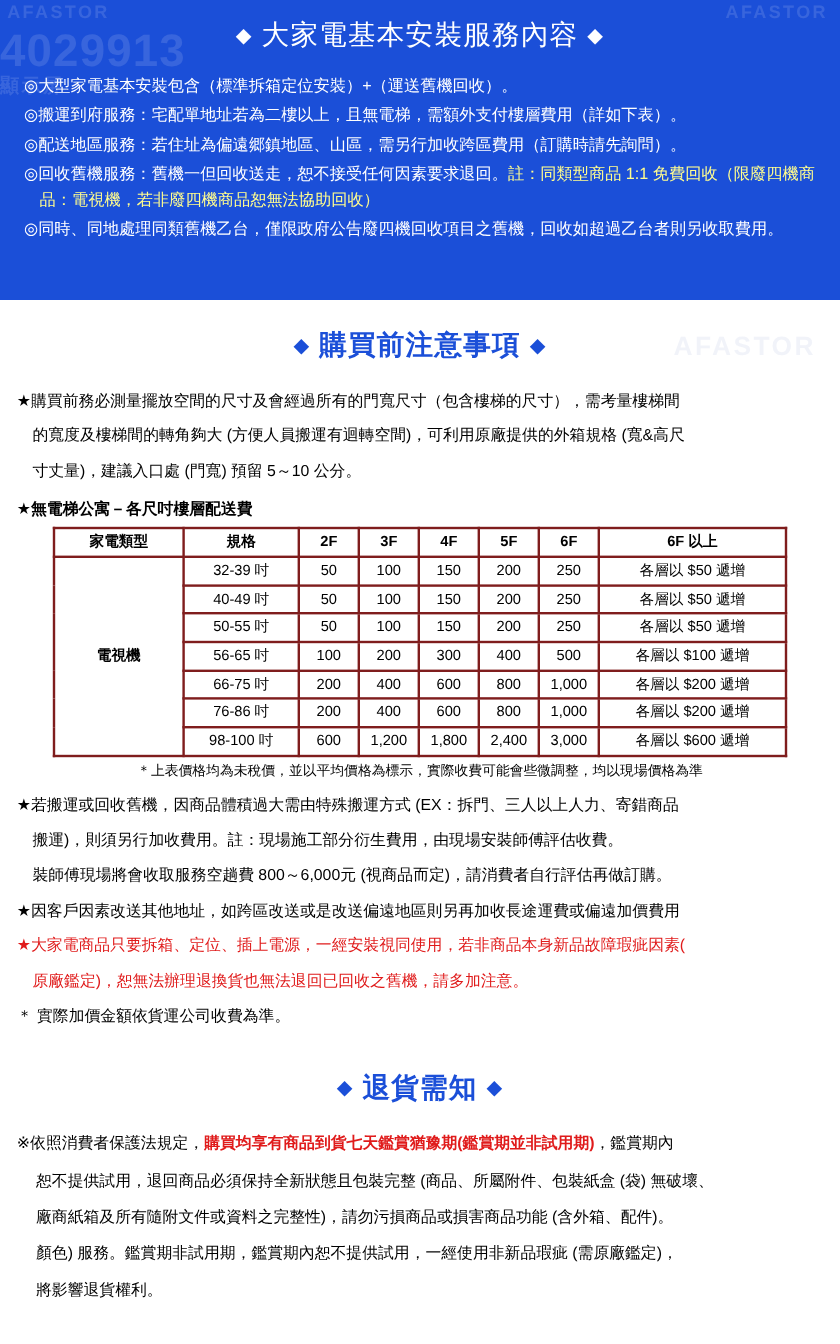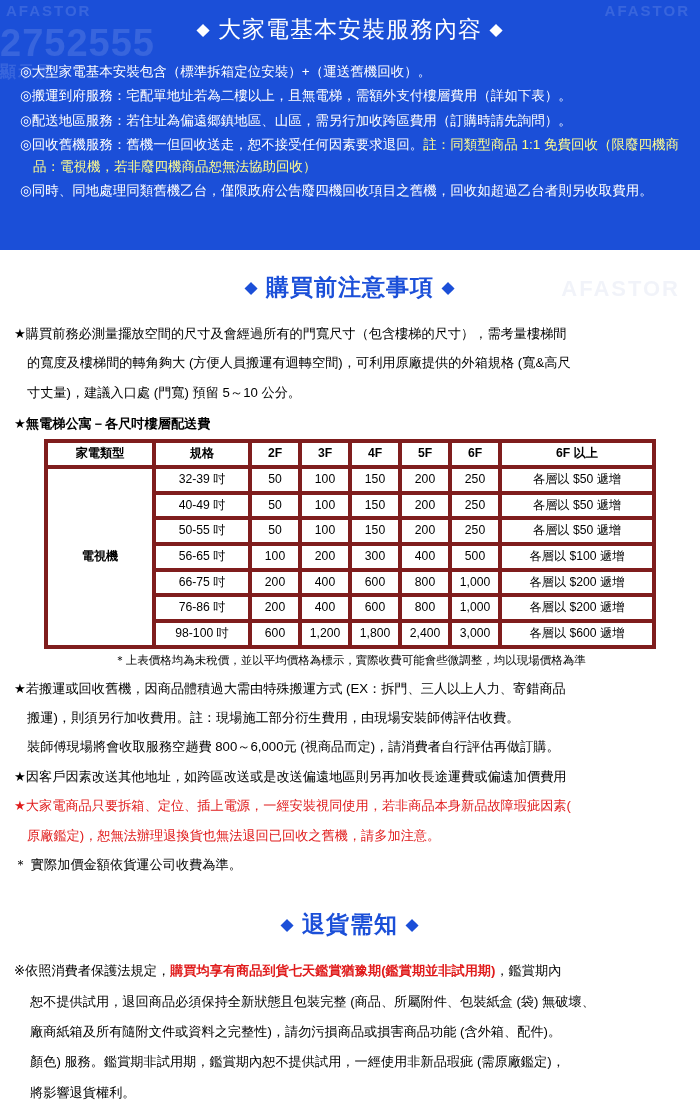--- a/index.html
+++ b/index.html
@@ -98,21 +98,21 @@
   }
 
   
   table.fee {
     border-collapse: collapse;
     margin: 0 auto 4px auto;
     width: 612px;
     font-size: 12.2px;
   }
   table.fee th, table.fee td {
-    border: 4px solid #7f1d1d;
+    border: 2px solid #7f1d1d;
     padding: 2px 3px;
     text-align: center;
     line-height: 1.45;
     white-space: nowrap;
   }
   table.fee th { font-weight: bold; background: #fff; }
   table.fee td.cat { font-weight: bold; }
   table.fee td.spec { font-weight: normal; }
 
   .tbl-note {
@@ -142,21 +142,21 @@
     font-size: 22px;
     letter-spacing: 2px;
     pointer-events: none;
   }
 </style>
 </head>
 <body>
 
 <section class="sec-install">
   <div class="wm wm-a">AFASTOR</div>
-  <div class="wm wm-b">2752555</div>
+  <div class="wm wm-b">4029913</div>
   <div class="wm wm-c">顯示屏</div>
   <div class="wm wm-d">AFASTOR</div>
 
   <h2 class="sec-title-white">
     <span class="dia">◆</span>
     <span>大家電基本安裝服務內容</span>
     <span class="dia">◆</span>
   </h2>
 
   <ul class="blue-list">

